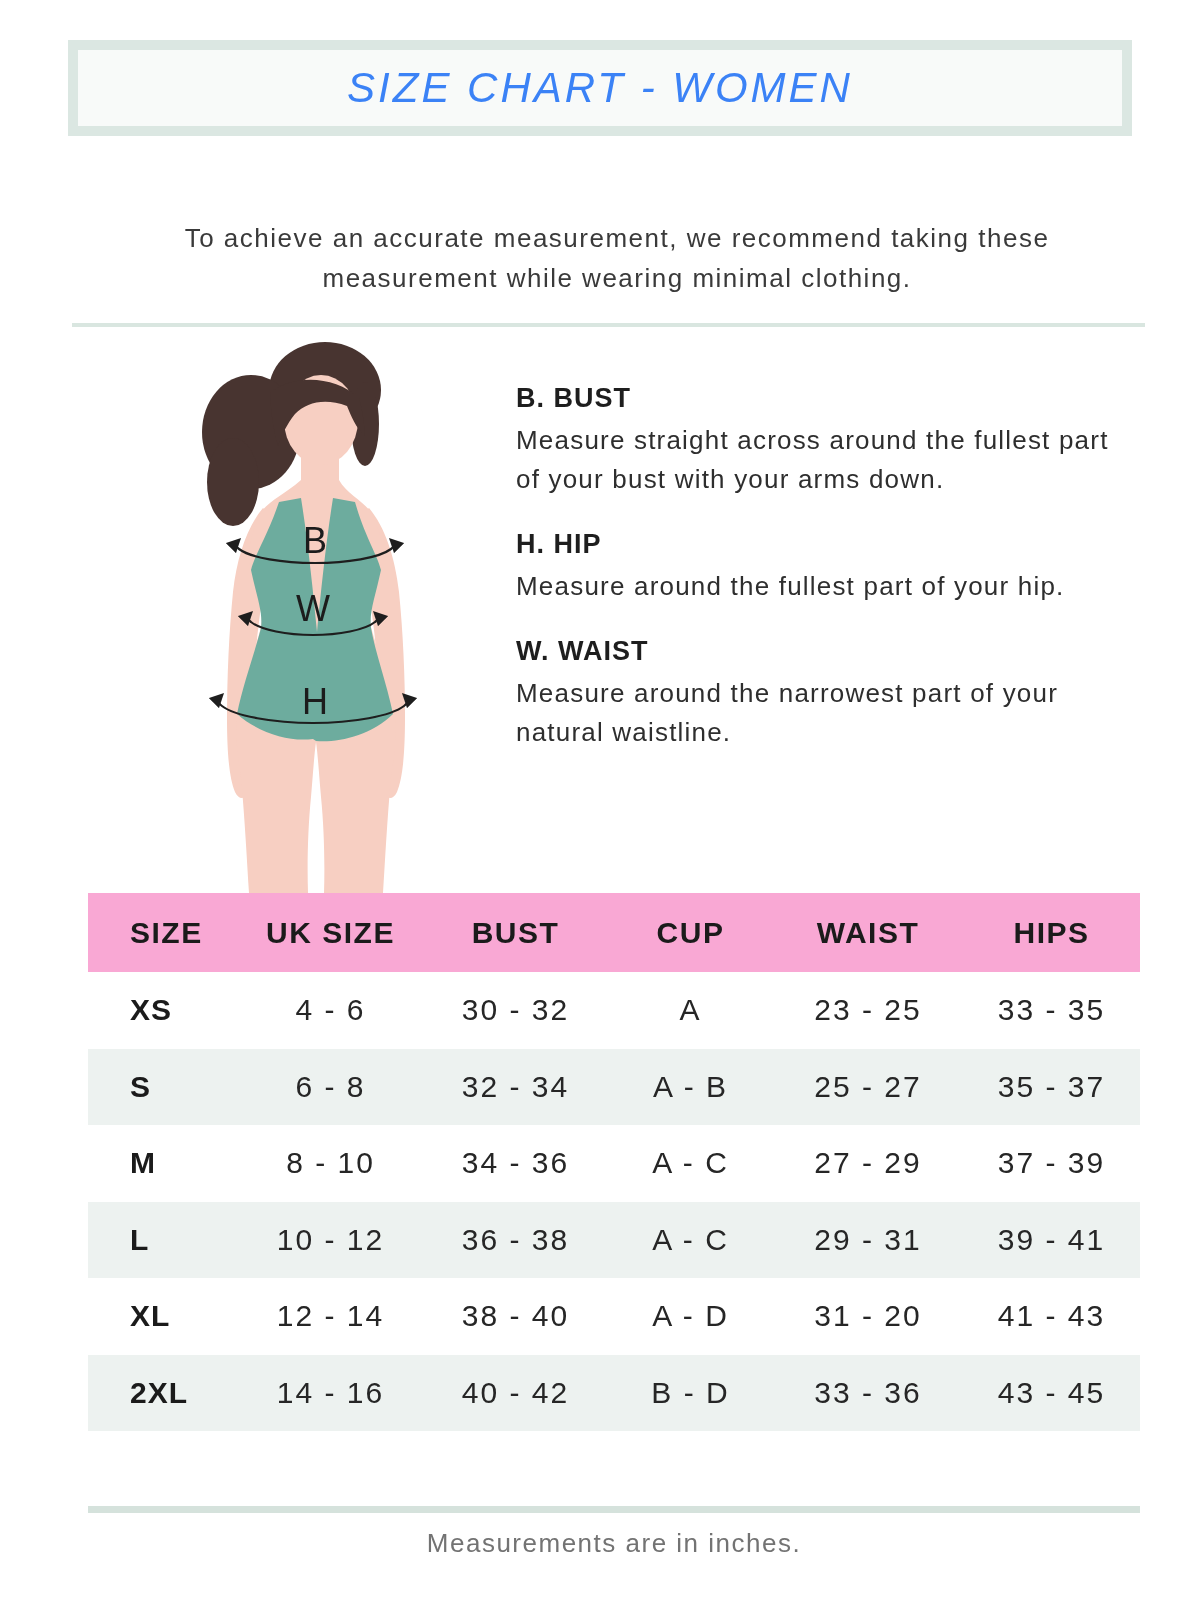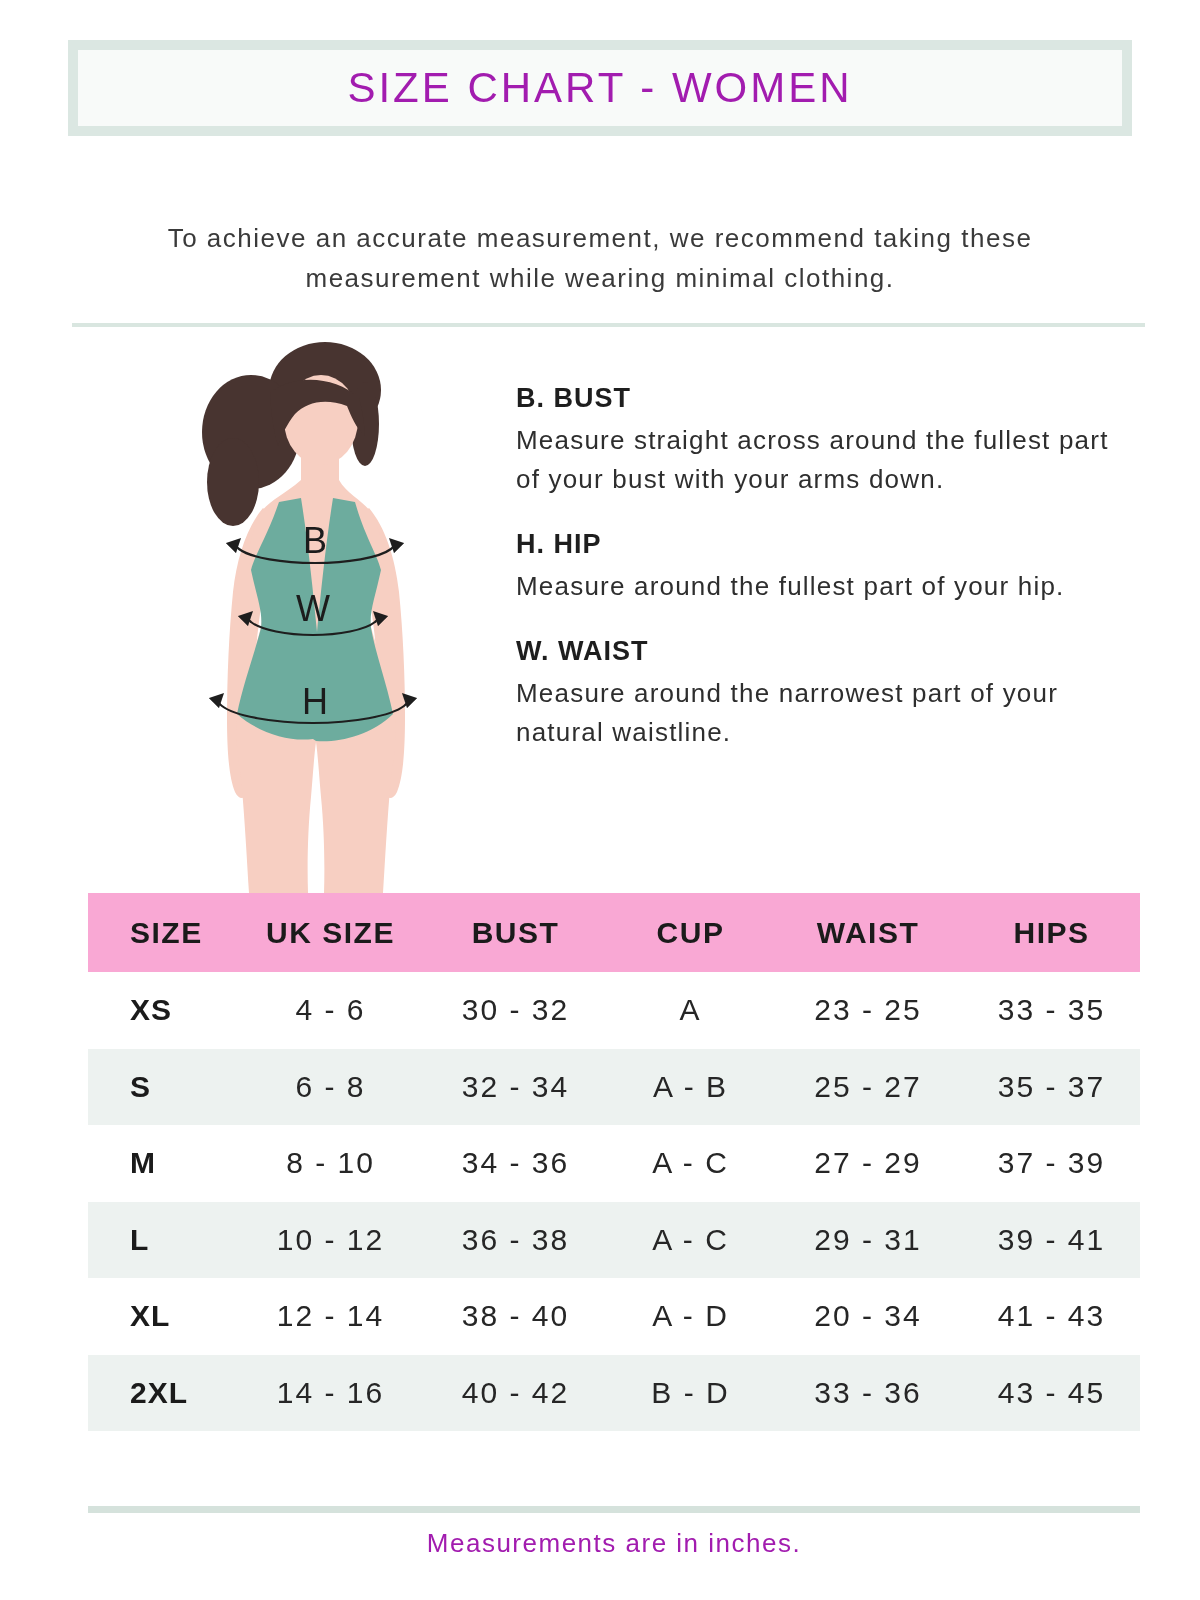--- a/index.html
+++ b/index.html
@@ -9,25 +9,25 @@
   }
   
   .banner{
     position:absolute;left:68px;top:40px;width:1064px;height:96px;
     background:#dbe7e2;box-sizing:border-box;padding:10px;
   }
   .banner-inner{
     width:100%;height:100%;background:#f8faf9;display:flex;align-items:center;justify-content:center;
   }
   .banner-title{
-    font-size:42px;letter-spacing:3px;color:#a21caf;font-weight:400;
+    font-size:42px;letter-spacing:3px;color:#3b82f6;font-weight:400;font-style:italic;
   }
   
   .intro{
-    position:absolute;left:150px;top:218px;width:900px;text-align:center;
+    position:absolute;left:167px;top:218px;width:900px;text-align:center;
     font-size:26px;line-height:1.55;letter-spacing:1.5px;color:#3a3a3a;
   }
   .divider{
     position:absolute;left:72px;top:323px;width:1073px;height:4px;background:#d9e6e0;
   }
   
   .figure-wrap{
     position:absolute;left:175px;top:332px;width:330px;height:561px;overflow:hidden;
   }
   
@@ -64,21 +64,21 @@
     font-size:30px;letter-spacing:2px;color:#262626;text-align:center;padding:0;font-weight:400;
   }
   .size-table td:first-child{
     text-align:left;padding-left:42px;font-weight:bold;letter-spacing:1px;color:#1b1b1b;
   }
   .bottom-bar{
     position:absolute;left:88px;top:1506px;width:1052px;height:7px;background:#d5e2dc;
   }
   .footer-note{
     position:absolute;left:88px;top:1528px;width:1052px;text-align:center;
-    font-size:26px;letter-spacing:1.5px;color:#a21caf;
+    font-size:26px;letter-spacing:1.5px;color:#737373;
   }
 </style>
 </head>
 <body>
 
 <div id="canvas">
 
   <div class="banner">
     <div class="banner-inner">
       <div class="banner-title">SIZE CHART - WOMEN</div>
@@ -244,21 +244,21 @@
           <td>36 - 38</td>
           <td>A - C</td>
           <td>29 - 31</td>
           <td>39 - 41</td>
         </tr>
         <tr>
           <td>XL</td>
           <td>12 - 14</td>
           <td>38 - 40</td>
           <td>A - D</td>
-          <td>20 - 34</td>
+          <td>31 - 20</td>
           <td>41 - 43</td>
         </tr>
         <tr>
           <td>2XL</td>
           <td>14 - 16</td>
           <td>40 - 42</td>
           <td>B - D</td>
           <td>33 - 36</td>
           <td>43 - 45</td>
         </tr>

